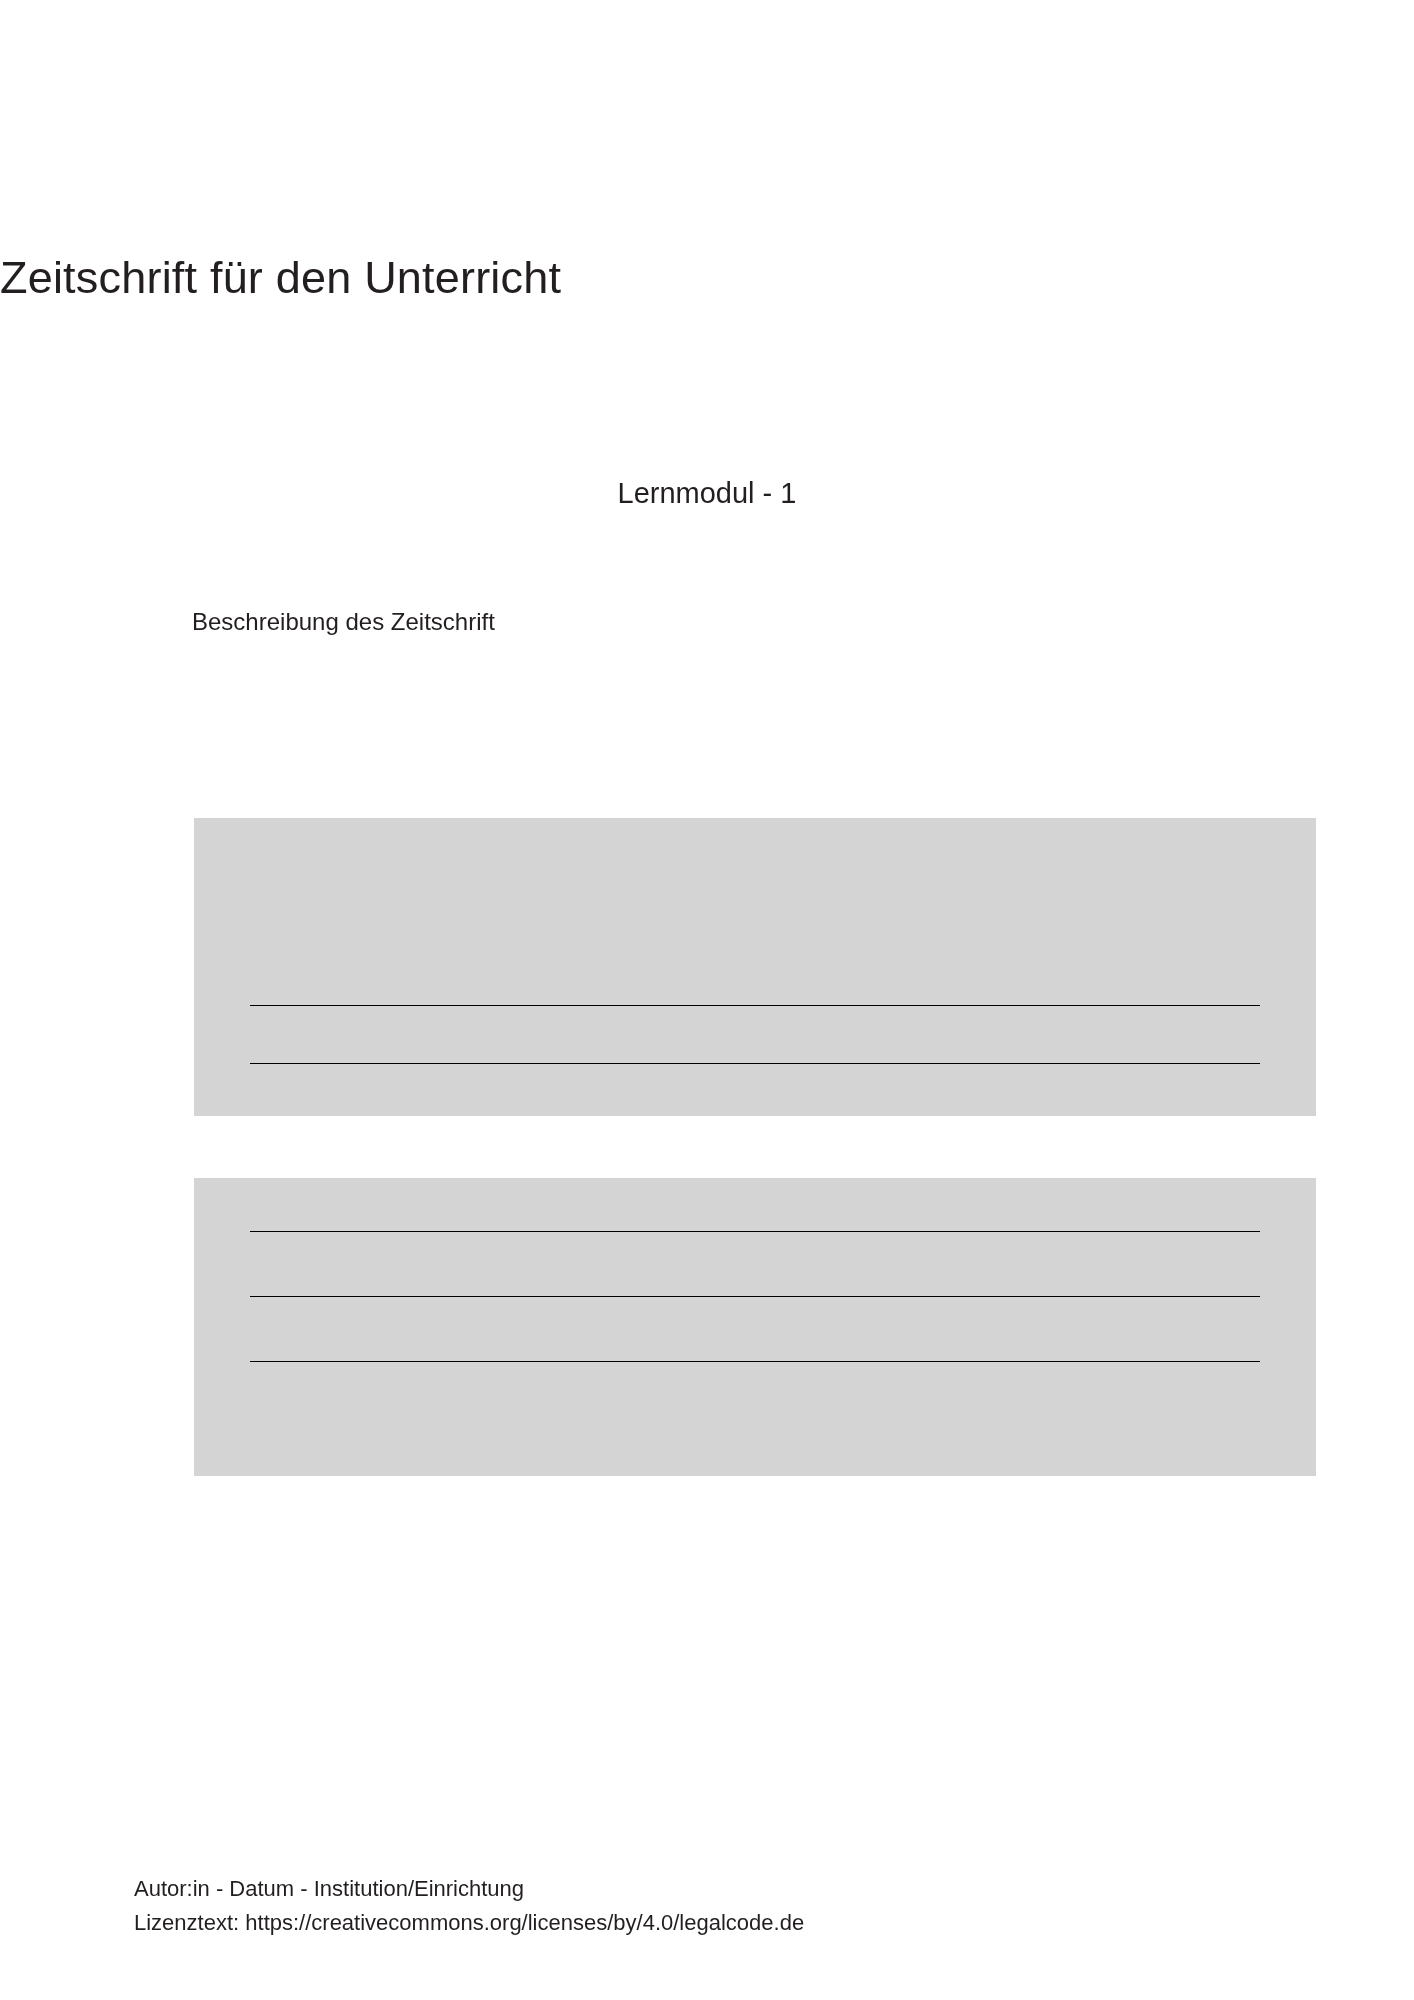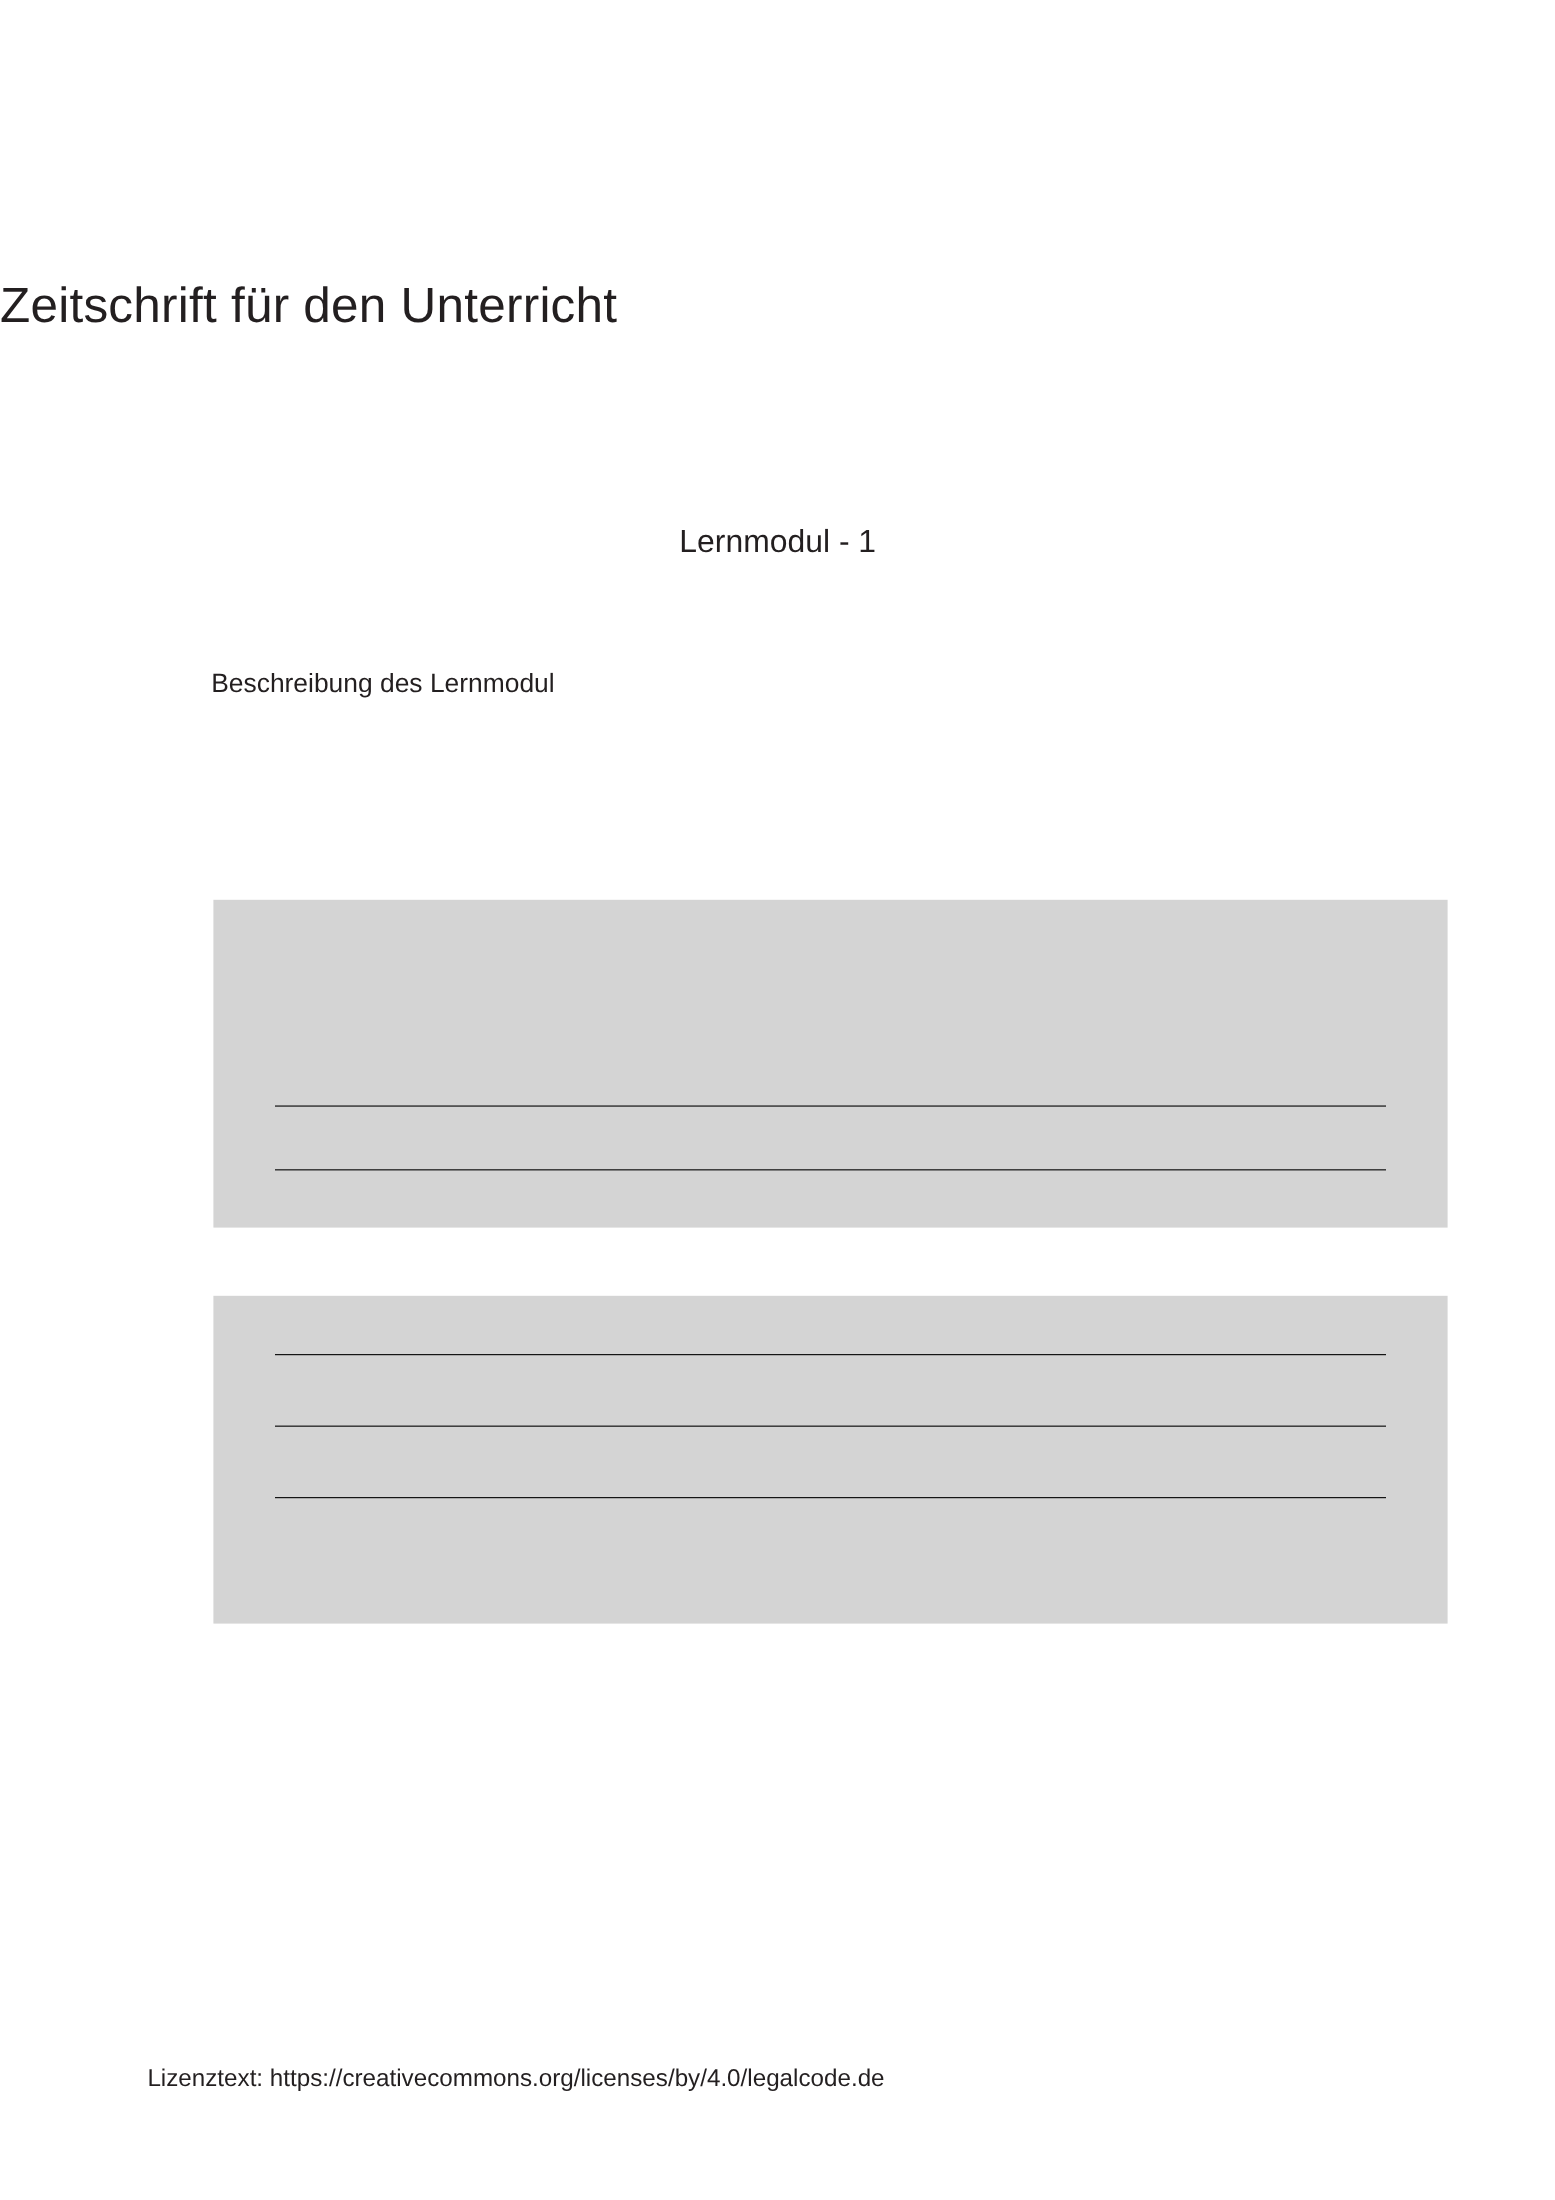--- a/index.html
+++ b/index.html
@@ -154,29 +154,30 @@
 </style>
 </head>
 <body>
 
 <div class="page">
 
   <h1 class="doc-title">Zeitschrift für den Unterricht</h1>
 
   <div class="module-line">Lernmodul - 1</div>
 
-  <div class="description">Beschreibung des Lernmodul</div>
+  <div class="description">Beschreibung des Zeitschrift</div>
 
   <div class="gray-box gray-box-1"></div>
   <div class="rule rule-a1"></div>
   <div class="rule rule-a2"></div>
 
   <div class="gray-box gray-box-2"></div>
   <div class="rule rule-b1"></div>
   <div class="rule rule-b2"></div>
   <div class="rule rule-b3"></div>
 
 
   <div class="footer">
+    <div>Autor:in - Datum - Institution/Einrichtung</div>
     <div>Lizenztext: https://creativecommons.org/licenses/by/4.0/legalcode.de</div>
   </div>
 
 </div>
 
 </body></html>

